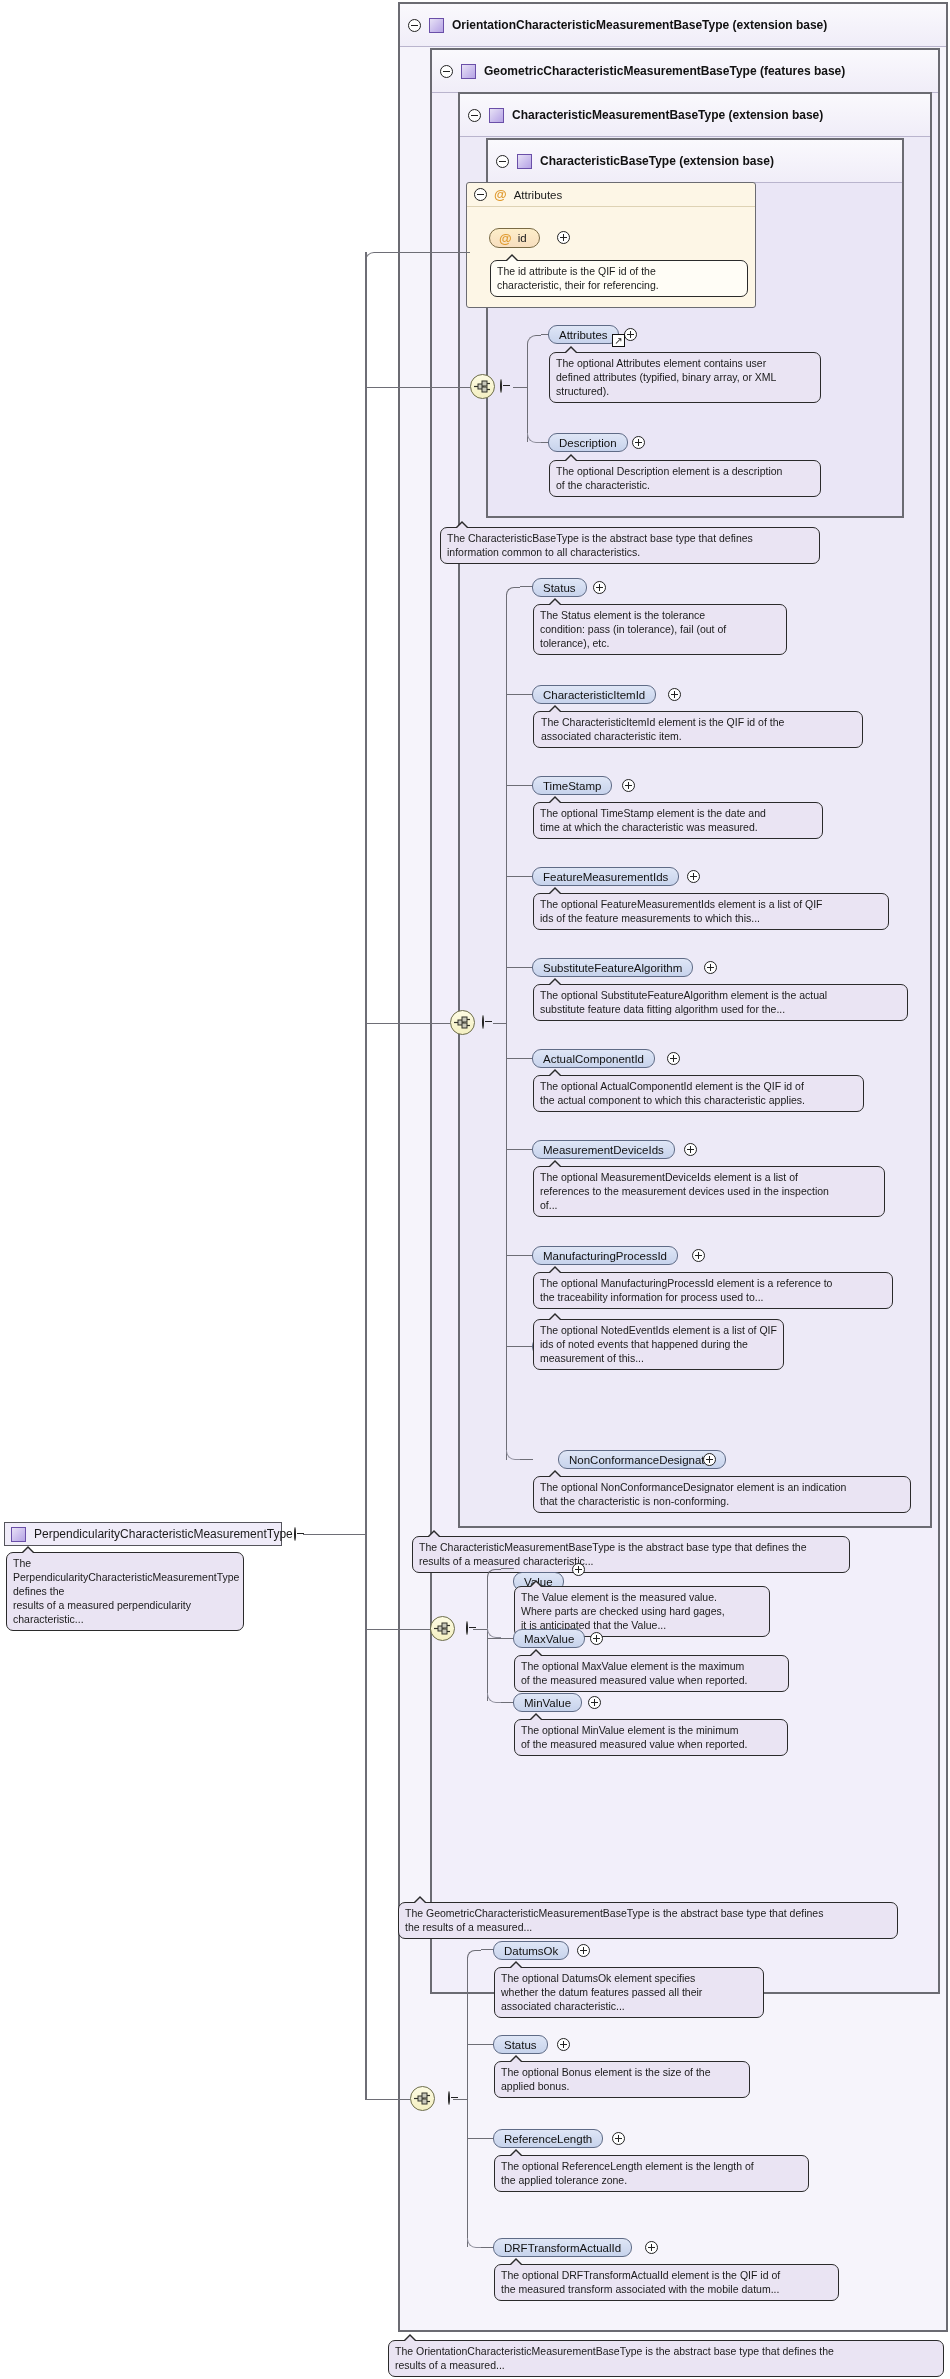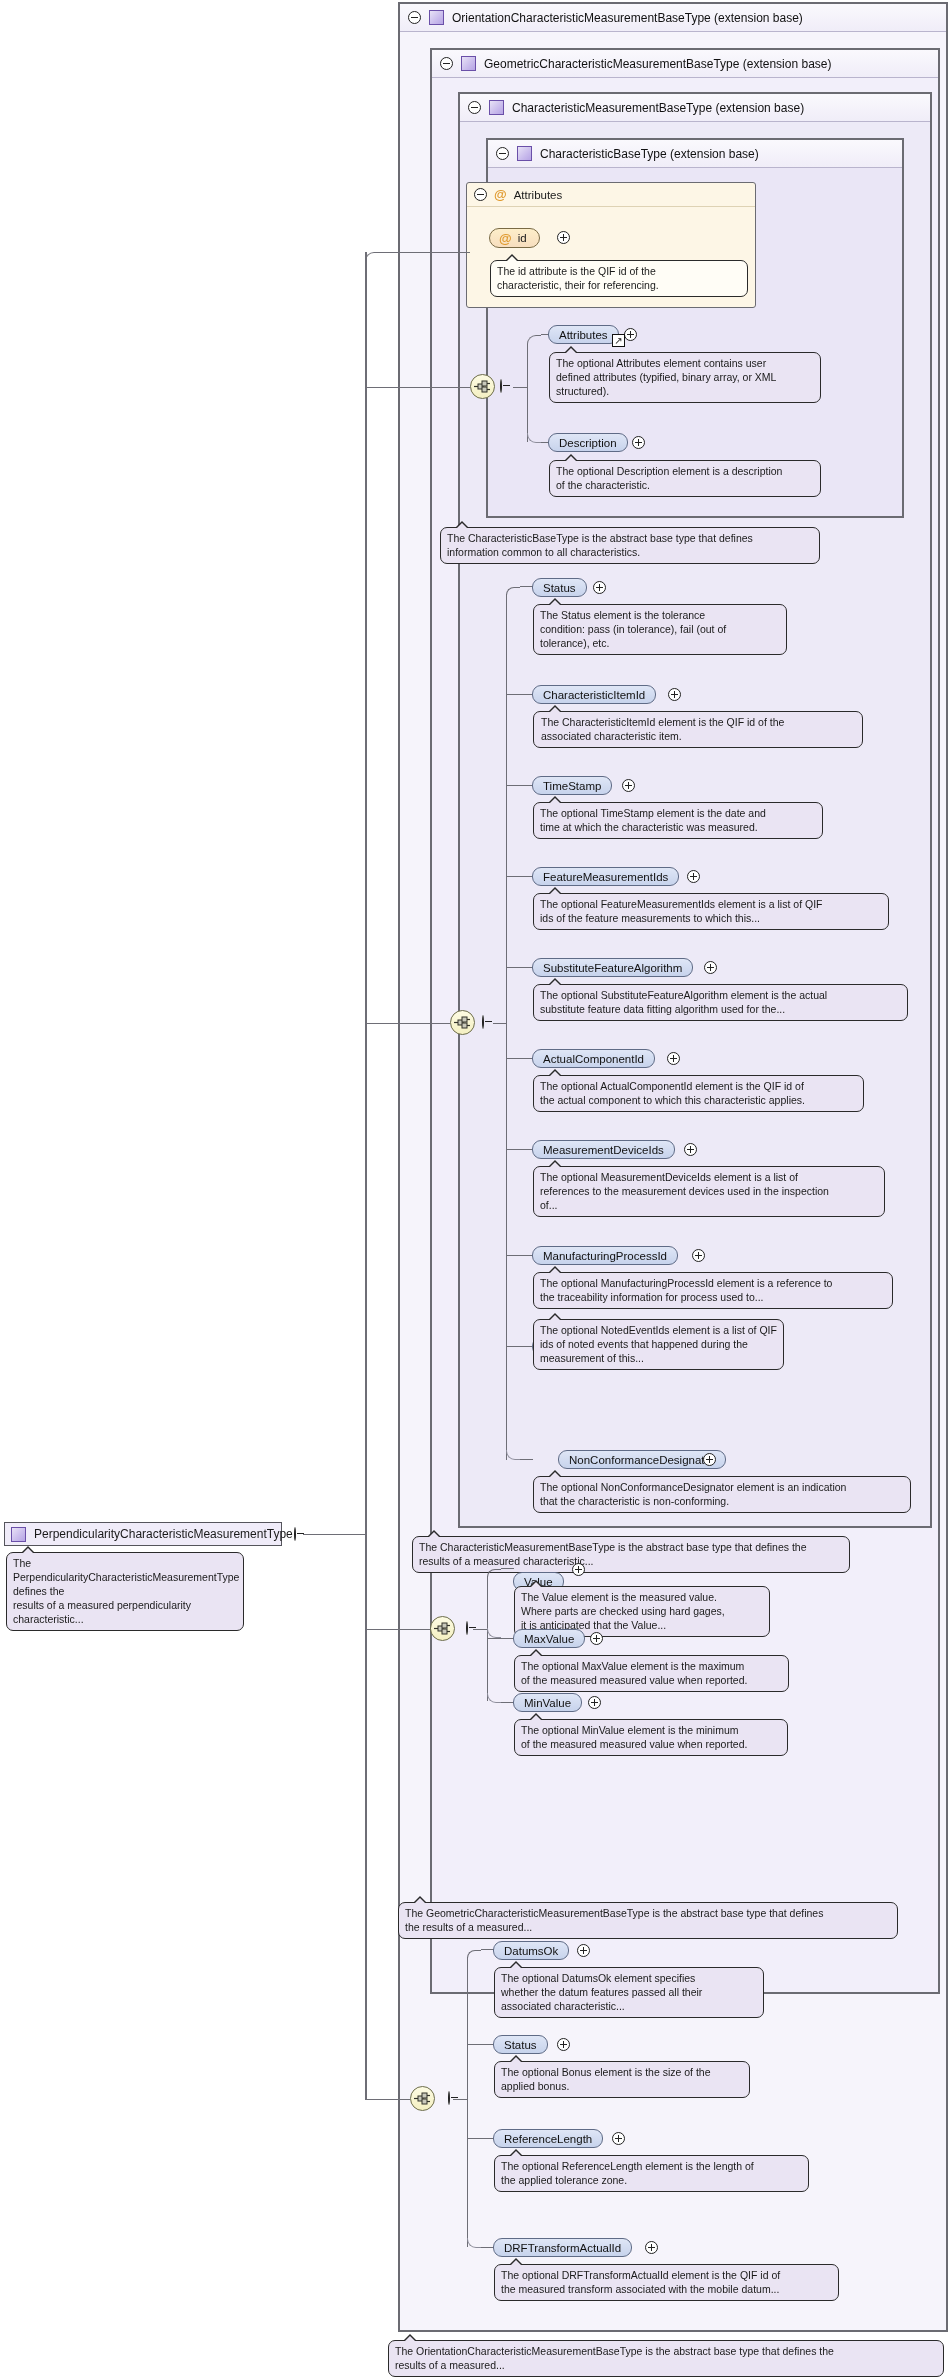--- a/index.html
+++ b/index.html
@@ -20,27 +20,28 @@
     border:2px solid #6b6b72;
     background:#efecf7;
   }
   .box.lv1 { background:#f6f4fb; }
   .box.lv2 { background:#f2effa; }
   .box.lv3 { background:#edeaf7; }
   .box.lv4 { background:#eae6f6; }
 
   .box-hdr {
     position:relative;
-    height:28px;
+    height:43px;
     display:flex;
     align-items:center;
     gap:8px;
     padding-left:8px;
     border-bottom:1px solid #b9b4cd;
     background:linear-gradient(to bottom,#faf9fd,#f0edf8);
+    font-weight:bold;
   }
   .box-hdr .title { font-size:12px; color:#111; white-space:nowrap; }
 
   
   .toggle {
     width:13px; height:13px; border-radius:50%;
     border:1.3px solid #222; background:#fff;
     position:relative; flex:none;
   }
   .toggle::before {
@@ -195,21 +196,21 @@
     <span class="toggle"></span>
     <span class="type-sq"></span>
     <span class="title">OrientationCharacteristicMeasurementBaseType (extension base)</span>
   </div>
 </div>
 
 <div class="box lv2" style="left:430px; top:48px; width:510px; height:1946px;">
   <div class="box-hdr">
     <span class="toggle"></span>
     <span class="type-sq"></span>
-    <span class="title">GeometricCharacteristicMeasurementBaseType (extension base)</span>
+    <span class="title">GeometricCharacteristicMeasurementBaseType (features base)</span>
   </div>
 </div>
 
 <div class="box lv3" style="left:458px; top:92px; width:474px; height:1436px;">
   <div class="box-hdr">
     <span class="toggle"></span>
     <span class="type-sq"></span>
     <span class="title">CharacteristicMeasurementBaseType (extension base)</span>
   </div>
 </div>

